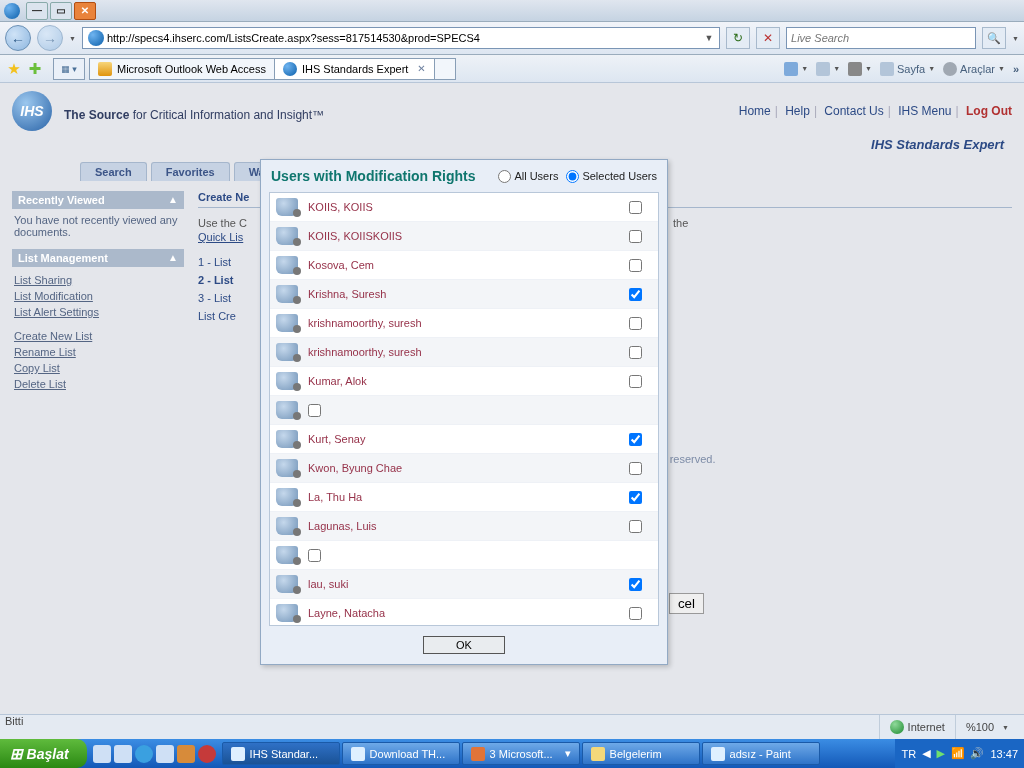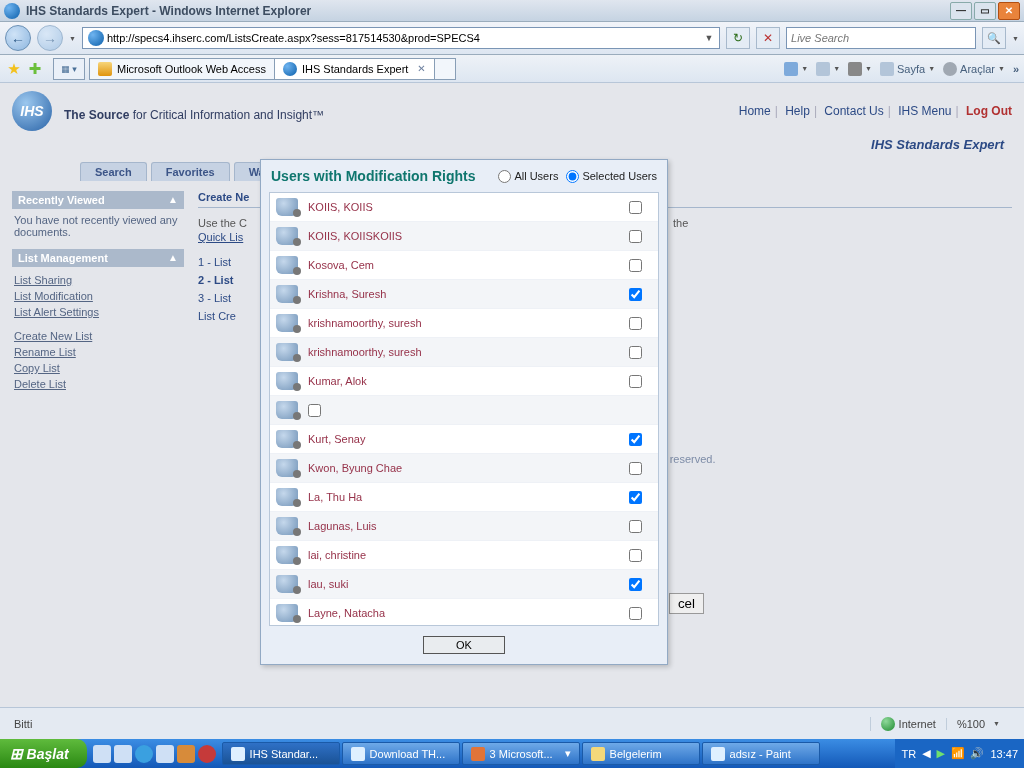--- a/index.html
+++ b/index.html
@@ -84,41 +84,40 @@
   .mrow { display:flex; align-items:center; padding:5px 6px; border-bottom:1px solid #eef1f6; }
   .mrow.odd { background:#f3f5f8;align-items:center; }
   .mrow .uicon { width:22px; height:18px; background: radial-gradient(circle at 35% 30%, #c5d8ec, #7193b7); border-radius:3px 3px 6px 6px; margin-right:10px; position:relative; }
   .mrow .uicon:after { content:''; position:absolute; bottom:-1px; right:-3px; width:8px; height:8px; background:#777; border-radius:50%; }
   .mrow .uname { flex:1; color:#963149; font-size:11px; }
   .mrow input[type=checkbox] { margin-right:10px; }
   .modal-foot { padding:10px; text-align:center; }
   .modal-foot button { width:82px; padding:2px 0; border:1px solid #555; background:#e9ecef; font-size:11px; }
   
   
-  .statusbar { position:absolute; bottom:29px; left:0; right:0; height:32px; background:#e4eaf2; border-top:1px solid #b7c6d8; display:flex; align-items:center; font-size:11px; color:#444; padding:0 14px; }
+  .statusbar { position:absolute; bottom:29px; left:0; right:0; height:25px; background:#e4eaf2; border-top:1px solid #b7c6d8; display:flex; font-size:11px; color:#444; padding:0 5px; }
   .statusbar .spacer { flex:1; }
   .statusbar .seg { border-left:1px solid #c0cddb; padding:0 10px; display:flex; align-items:center; gap:4px; }
   .globe { width:14px; height:14px; background: radial-gradient(circle at 35% 30%, #8fd99a, #1e8a30); border-radius:50%; }
   
   
   .taskbar { position:absolute; bottom:0; left:0; right:0; height:29px; background: linear-gradient(#3b8de4,#1358b7); display:flex; align-items:center; }
   .start { height:100%; background: linear-gradient(#5fbb3d,#2a8812); color:#fff; font-weight:bold; font-style:italic; padding: 0 18px 0 10px; display:flex; align-items:center; font-size:14px; border-radius: 0 10px 10px 0; gap:4px; }
   .ql { display:flex; gap:3px; padding:0 6px; }
   .ql .qi { width:18px; height:18px; border-radius:3px; background:#cfe0f5; }
   .taskbtn { height:23px; background: linear-gradient(#6ea9e8, #2e73c8); border:1px solid #1a5aa8; color:#fff; font-size:11px; padding:0 8px; display:flex; align-items:center; gap:5px; margin-right:2px; border-radius:2px; min-width:118px; }
   .taskbtn.active { background: linear-gradient(#2f71c6,#1a5296); }
   .taskbtn .ti { width:14px; height:14px; background:#dff0ff; border-radius:2px; }
   .tray { margin-left:auto; background:#1a66c4; height:100%; display:flex; align-items:center; padding:0 6px; gap:6px; color:#fff; font-size:11px; }
 </style>
 </head>
 <body>
 
 <div class="titlebar">
   <div class="ie-icon"></div>
-  <div class="title">IHS Standards Expert - Windows Internet Explorer</div>
   <div class="winbtns">
     <div class="winbtn">—</div>
     <div class="winbtn">▭</div>
     <div class="winbtn close">✕</div>
   </div>
 </div>
 
 <div class="navbar">
   <div class="navbtn">←</div>
   <div class="navbtn fwd">→</div>
@@ -317,21 +316,20 @@
           <div class="uname">La, Thu Ha</div>
           <input type="checkbox" checked="" style="">
         </div>
         <div class="mrow odd">
           <div class="uicon"></div>
           <div class="uname">Lagunas, Luis</div>
           <input type="checkbox" style="">
         </div>
         <div class="mrow">
           <div class="uicon"></div>
-          <div class="uname">lai, christine</div>
           <input type="checkbox" style="">
         </div>
         <div class="mrow odd">
           <div class="uicon"></div>
           <div class="uname">lau, suki</div>
           <input type="checkbox" checked="" style="">
         </div>
         <div class="mrow">
           <div class="uicon"></div>
           <div class="uname">Layne, Natacha</div>

